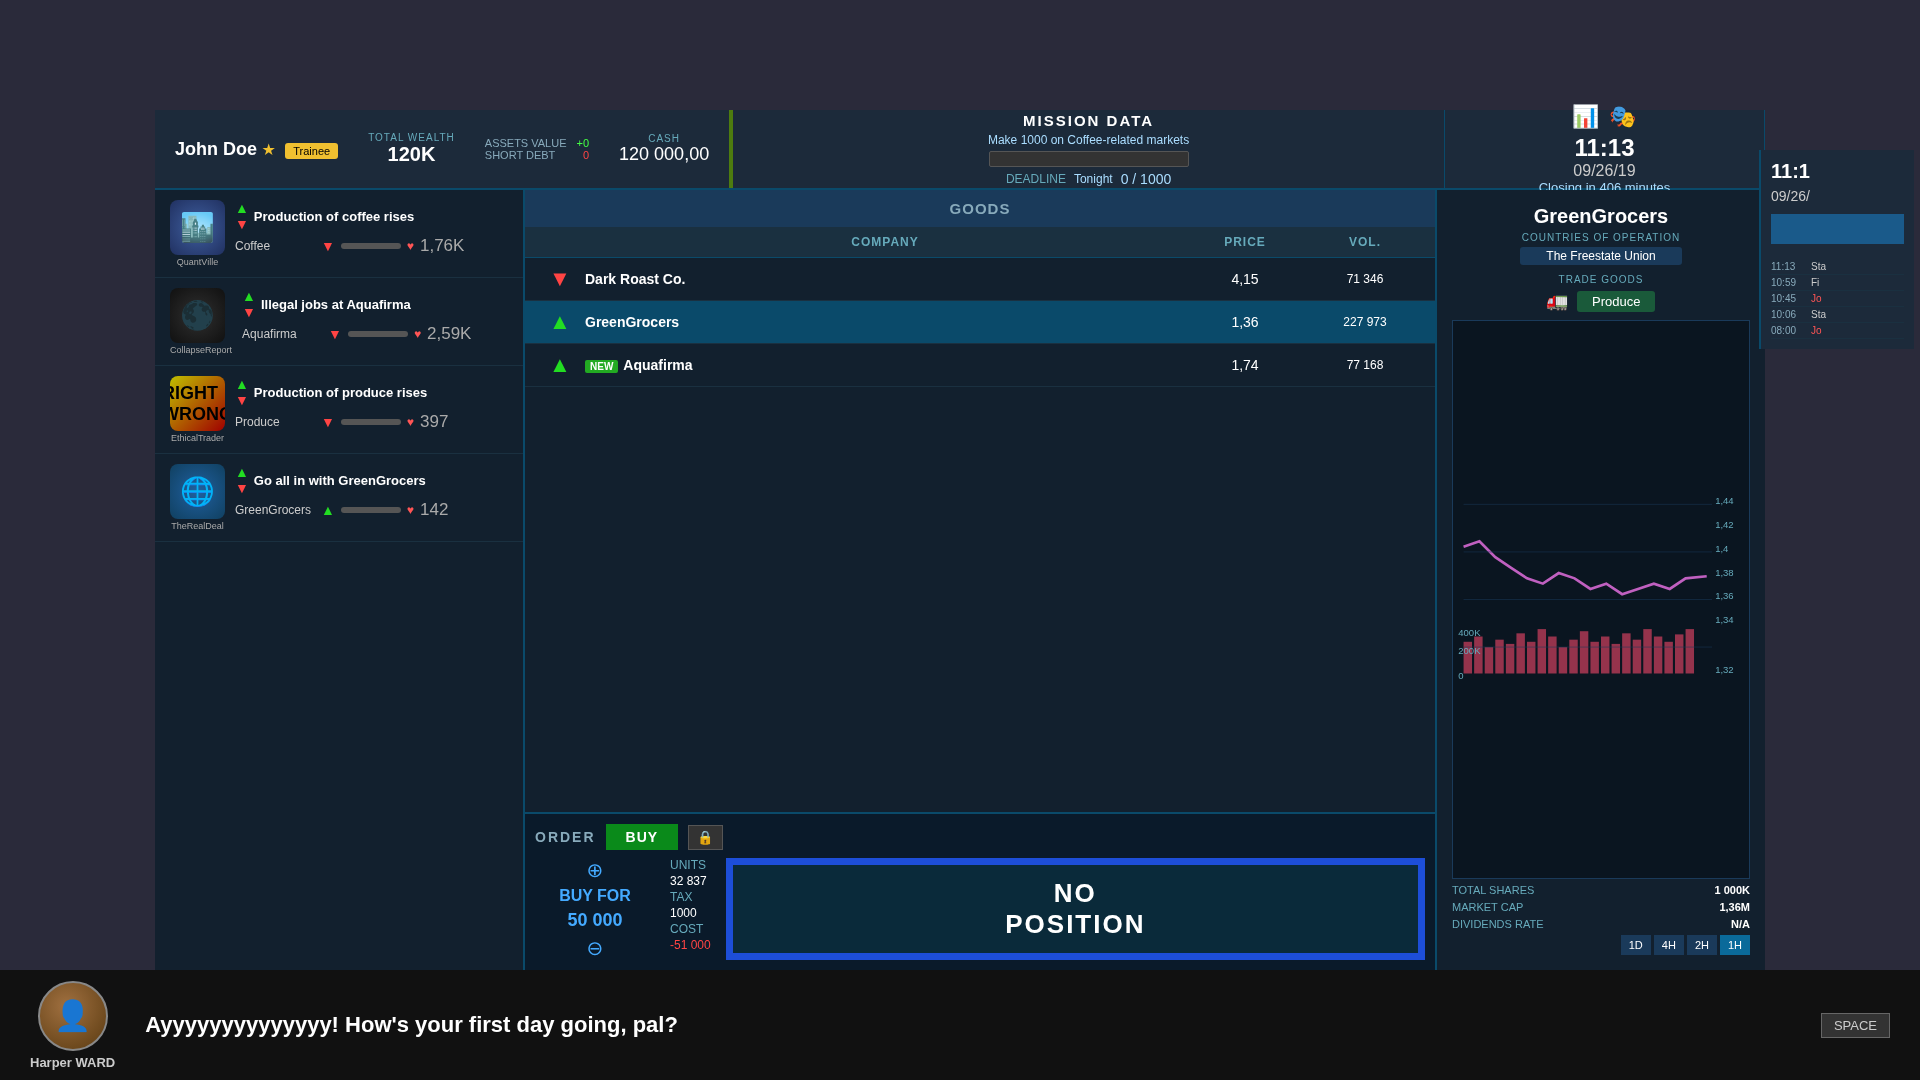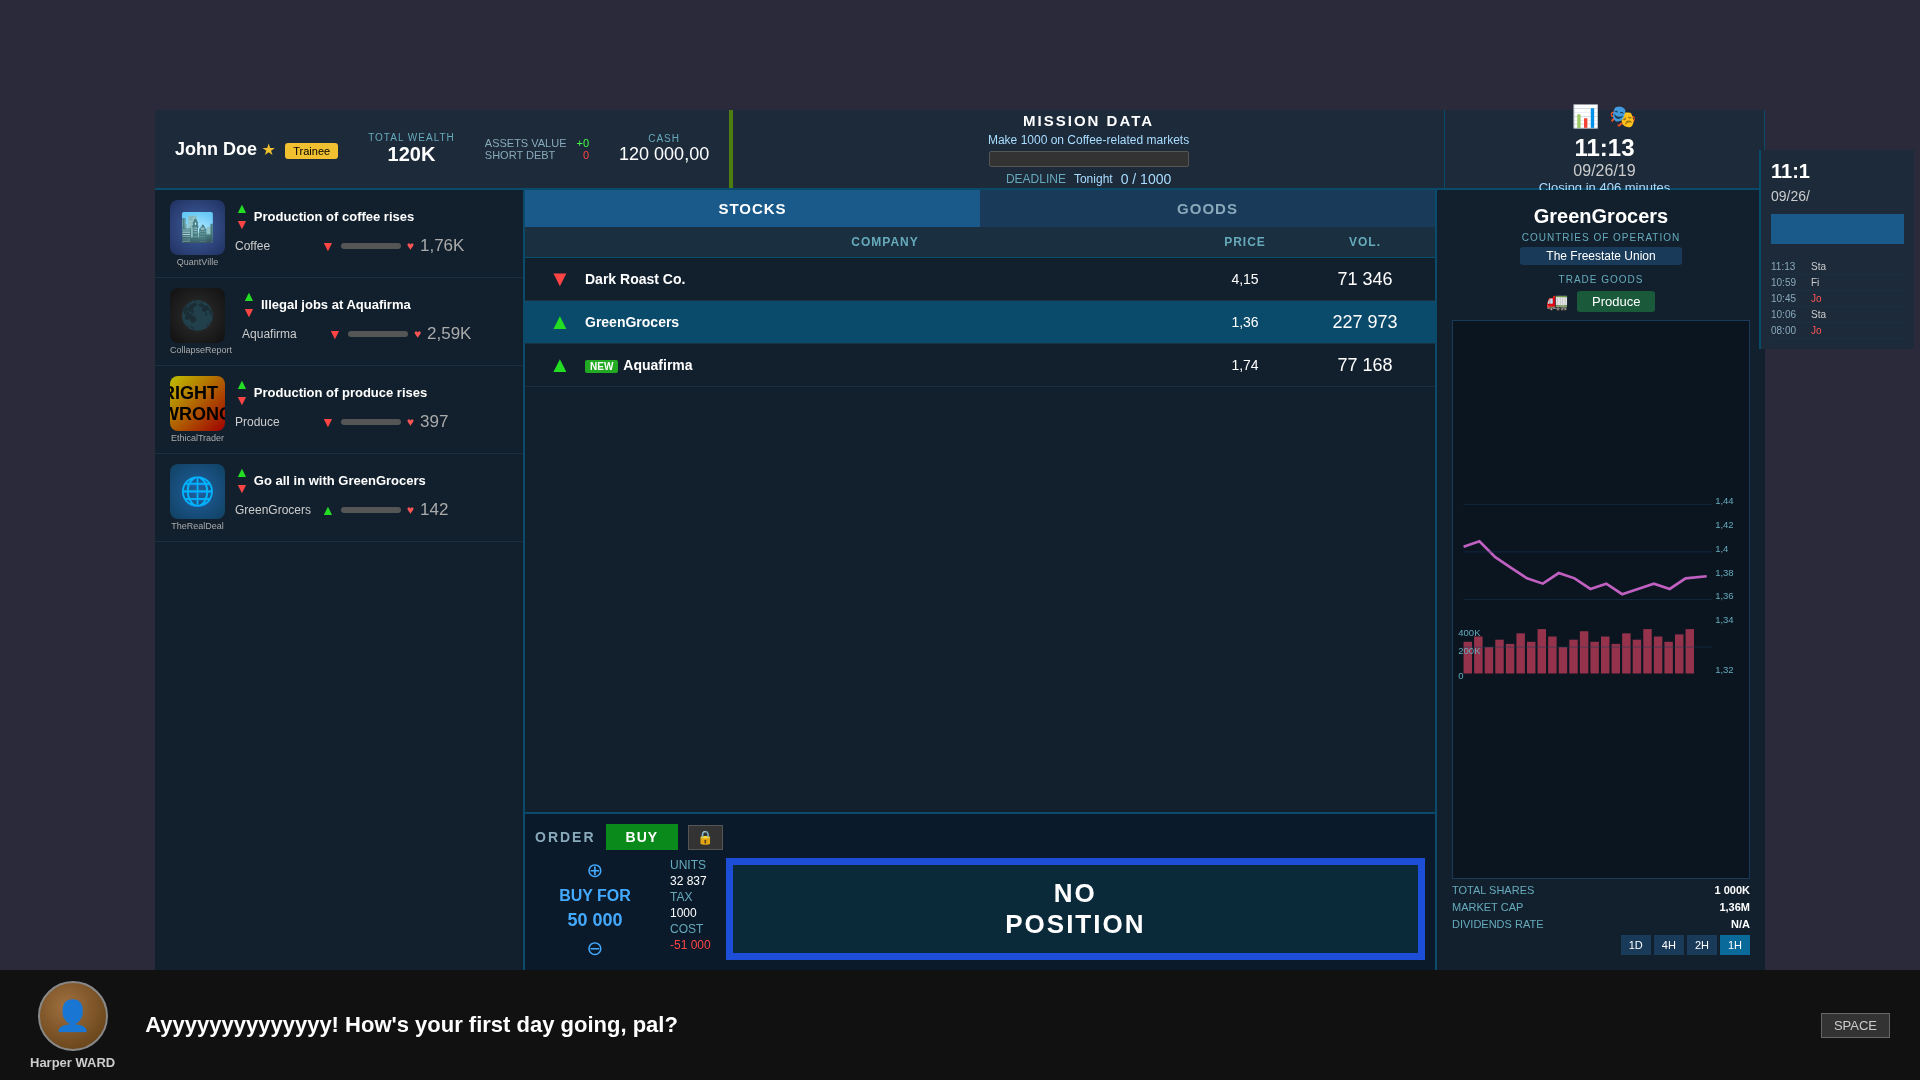--- a/index.html
+++ b/index.html
@@ -469,21 +469,21 @@
     }
 
     .row-price {
       color: #fff;
       font-size: 14px;
       text-align: center;
     }
 
     .row-vol {
       color: #fff;
-      font-size: 18px;
+      font-size: 12px;
       text-align: center;
     }
 
     .new-badge {
       background: #2a2;
       color: #fff;
       font-size: 10px;
       padding: 1px 5px;
       border-radius: 2px;
       margin-right: 5px;
@@ -928,21 +928,20 @@
             <span class="feed-likes">142</span>
           </div>
         </div>
       </div>
 
     </div>
 
     <div class="center-panel">
 
       <div class="stocks-goods-tabs">
-        <button class="tab-btn tab-active">STOCKS</button>
         <button class="tab-btn tab-inactive">GOODS</button>
       </div>
 
       <div class="table-header">
         <div class="th"></div>
         <div class="th">COMPANY</div>
         <div class="th">PRICE</div>
         <div class="th">VOL.</div>
       </div>
 

